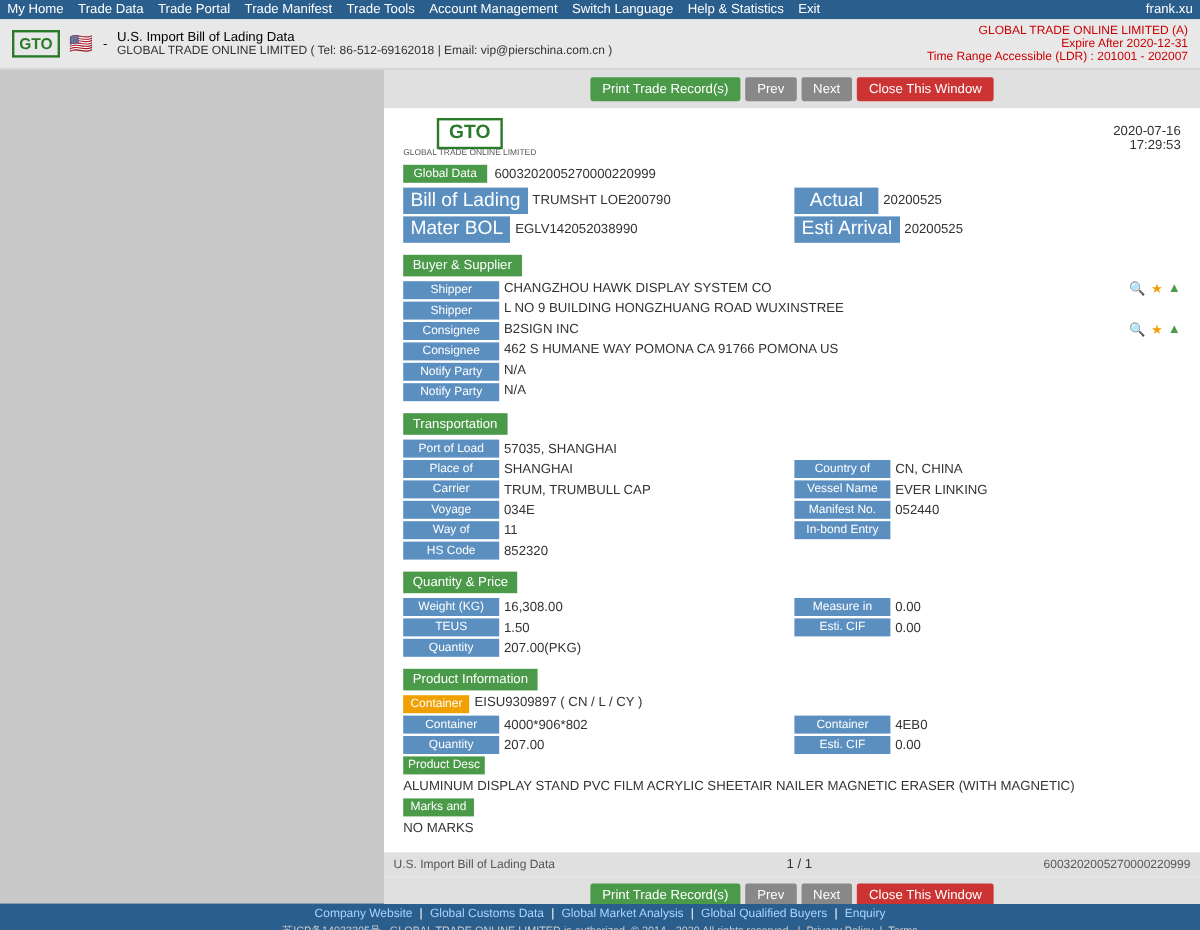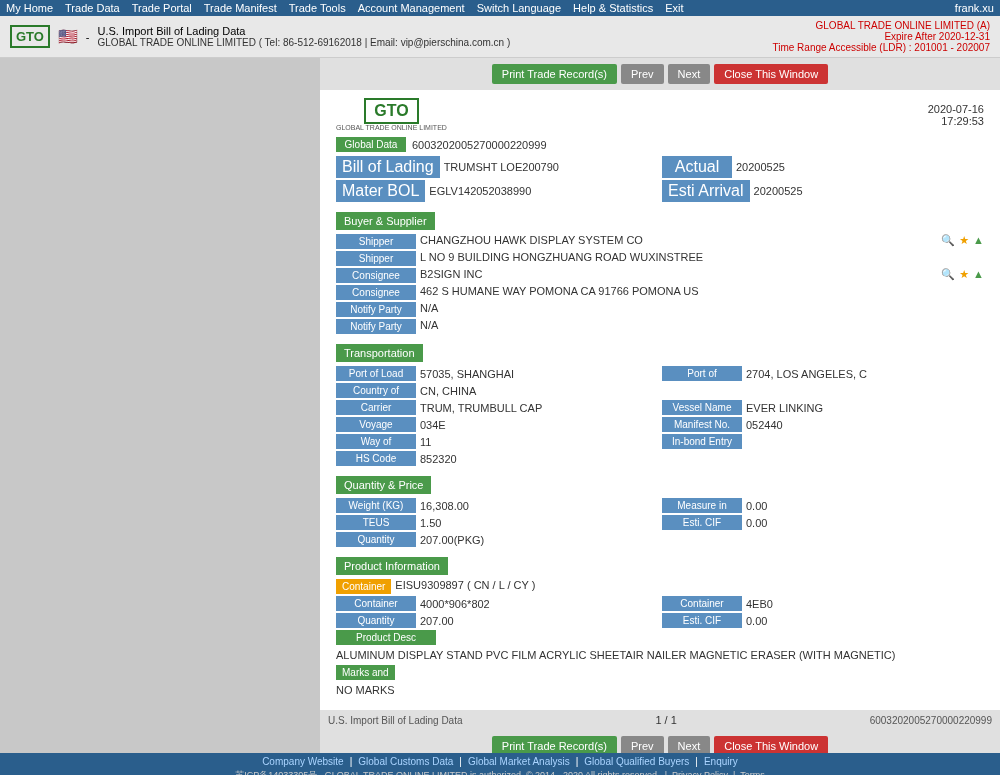--- a/index.html
+++ b/index.html
@@ -71,21 +71,21 @@
     
     .footer { background: #2a5e8c; color: white; font-size: 10px; padding: 3px 8px; text-align: center; }
     .footer-links { display: flex; justify-content: center; gap: 6px; flex-wrap: wrap; margin-bottom: 2px; }
     .footer-links span { cursor: pointer; color: #aad4ff; }
     .footer-copy { color: #ccc; font-size: 9px; }
 
     
     .record-text { font-size: 10px; color: #555; }
 
     
-    .product-desc-label { background: #4a9a4a; color: white; padding: 2px 20px; font-size: 10px; display: inline-block; margin-bottom: 2px; }
+    .product-desc-label { background: #4a9a4a; color: white; padding: 2px 4px; font-size: 10px; display: inline-block; margin-bottom: 2px; }
     .marks-label { background: #4a9a4a; color: white; padding: 2px 6px; font-size: 10px; display: inline-block; margin-bottom: 2px; }
   </style>
 </head>
 <body>
 
 <div class="top-nav">
   <div class="top-nav-left">
     <span>My Home</span>
     <span>Trade Data</span>
     <span>Trade Portal</span>
@@ -211,26 +211,26 @@
 
     
     <div class="section-header">Transportation</div>
 
     <div id="transport-rows">
         <div class="form-row-2col">
           <div class="col-pair">
     <span class="form-label">Port of Load</span>
     <span class="form-value">57035, SHANGHAI</span>
   </div>
-          <div class="col-pair">
-      <span class="form-label">Port of</span>
-      <span class="form-value">2704, LOS ANGELES, C</span>
-    </div>
-        </div>
-        <div class="form-row-2col">
+        </div>
+        <div class="form-row-2col">
+          <div class="col-pair">
+    <span class="form-label">Place of</span>
+    <span class="form-value">SHANGHAI</span>
+  </div>
           <div class="col-pair">
       <span class="form-label">Country of</span>
       <span class="form-value">CN, CHINA</span>
     </div>
         </div>
         <div class="form-row-2col">
           <div class="col-pair">
     <span class="form-label">Carrier</span>
     <span class="form-value">TRUM, TRUMBULL CAP</span>
   </div>

